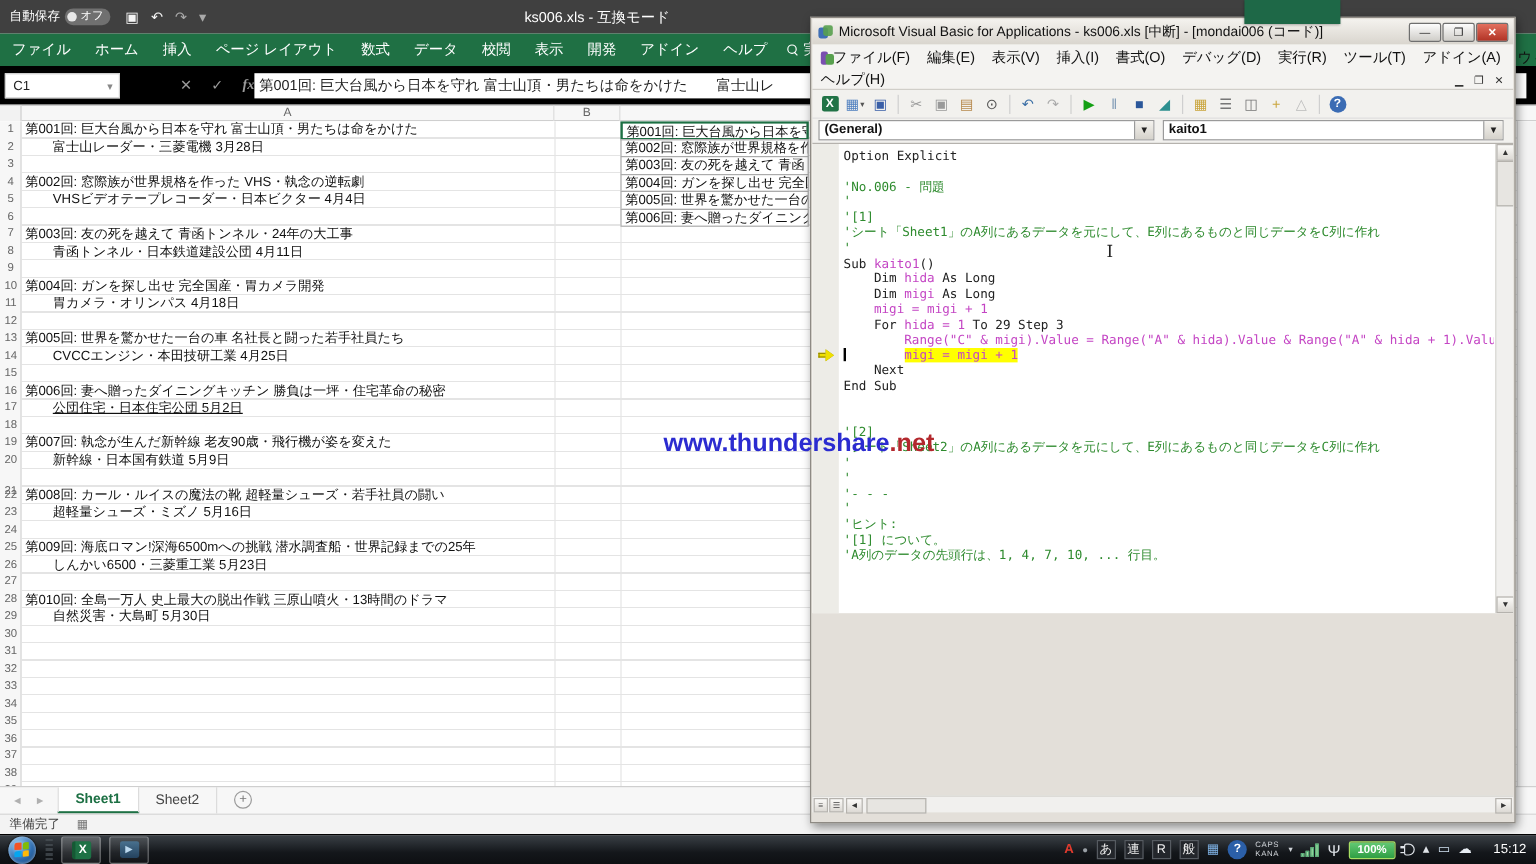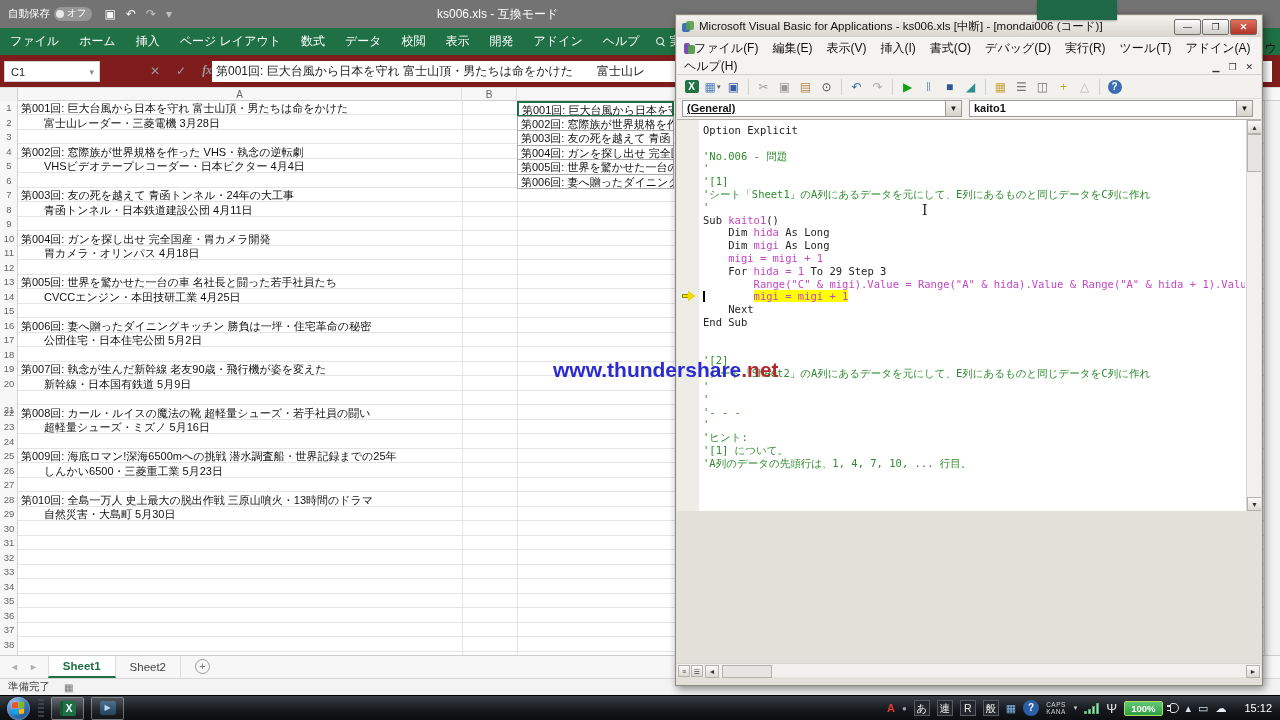--- a/index.html
+++ b/index.html
@@ -2,35 +2,35 @@
 <html><head>
 <meta charset="utf-8">
 <style>
   * { margin:0; padding:0; box-sizing:border-box; }
   html,body { width:1280px; height:720px; overflow:hidden; background:#000; }
   body { font-family:"Liberation Sans", sans-serif; }
   #stage { position:relative; width:1280px; height:720px; overflow:hidden; background:#fff; }
 
   
   .excel-window { position:absolute; left:0; top:0; width:1280px; height:695px; background:#fff; z-index:1; }
-  .xl-titlebar { position:absolute; left:0; top:0; width:1280px; height:28px; background:#737373; color:#fff; display:flex; align-items:center; }
+  .xl-titlebar { position:absolute; left:0; top:0; width:1280px; height:28px; background:#404040; color:#fff; display:flex; align-items:center; }
   .autosave { display:flex; align-items:center; gap:4px; margin-left:8px; font-size:10.5px; }
   .autosave .pill { background:rgba(255,255,255,.25); border-radius:7px; padding:0 6px 1px 2px; font-size:9.5px; display:flex; align-items:center; gap:3px; }
   .autosave .dot { width:8px; height:8px; border-radius:50%; background:#e8e8e8; display:inline-block; }
   .qat { display:flex; align-items:center; gap:10px; margin-left:12px; font-size:12px; }
   .qat .qico { opacity:.95; cursor:default; }
   .qat .dim { opacity:.55; }
   .xl-title { position:absolute; left:437px; top:6px; font-size:12px; color:#fff; white-space:nowrap; }
   .xl-tabs { position:absolute; left:0; top:28px; width:1280px; height:27px; background:#1f7044; display:flex; align-items:center; color:#fff; }
   .xl-tab { font-size:12px; padding:5px 10px; white-space:nowrap; }
   .xl-search { display:flex; align-items:center; gap:5px; font-size:12px; margin-left:6px; white-space:nowrap; }
   .glass { position:relative; width:9px; height:9px; display:inline-block; }
   .glass::before { content:""; position:absolute; left:0; top:0; width:6px; height:6px; border:1.3px solid #fff; border-radius:50%; }
   .glass::after { content:""; position:absolute; left:6px; top:6px; width:4px; height:1.3px; background:#fff; transform:rotate(45deg); transform-origin:0 0; }
-  .xl-formula-row { position:absolute; left:0; top:55px; width:1280px; height:33px; background:#7f1d1d; border-bottom:1px solid #dcdcdc; }
+  .xl-formula-row { position:absolute; left:0; top:55px; width:1280px; height:33px; background:#000000; border-bottom:1px solid #dcdcdc; }
   .namebox { position:absolute; left:4px; top:6px; width:96px; height:21px; background:#fff; border:1px solid #d2d2d2; font-size:11px; color:#222; display:flex; align-items:center; padding-left:6px; }
   .namebox .nb-arrow { position:absolute; right:5px; color:#888; font-size:9px; }
   .fx-btns { position:absolute; left:150px; top:8px; display:flex; gap:16px; color:#9a9a9a; font-size:12px; align-items:center; }
   .fx-btns .fx { font-style:italic; font-family:"Liberation Serif", serif; font-weight:bold; }
   .formula-text { position:absolute; left:212px; top:6px; width:1060px; height:21px; background:#fff; font-size:12px; color:#222; line-height:21px; white-space:pre; overflow:hidden; padding-left:4px; }
   .xl-colheads { position:absolute; left:0; top:88px; width:1280px; height:13px; background:#f7f7f7; border-bottom:1px solid #cfcfcf; font-size:10px; color:#666; }
   .colhead { position:absolute; top:0; height:13px; text-align:center; line-height:13px; border-right:1px solid #dcdcdc; }
   .corner { position:absolute; left:0; top:0; width:18px; height:13px; border-right:1px solid #cfcfcf; background:#f2f2f2; }
   .xl-grid { position:absolute; left:0; top:101px; width:1280px; height:554px; background:#fff; overflow:hidden; }
   .rownums { position:absolute; left:0; top:0; width:18px; height:554px; background:#f7f7f7; border-right:1px solid #d4d4d4; }
@@ -240,21 +240,21 @@
           <div class="xl-celltext" style="top: 14.5px; left: 44px;">富士山レーダー・三菱電機 3月28日</div>
           <div class="xl-celltext" style="top: 43.5px; left: 21px;">第002回: 窓際族が世界規格を作った VHS・執念の逆転劇</div>
           <div class="xl-celltext" style="top: 58px; left: 44px;">VHSビデオテープレコーダー・日本ビクター 4月4日</div>
           <div class="xl-celltext" style="top: 87px; left: 21px;">第003回: 友の死を越えて 青函トンネル・24年の大工事</div>
           <div class="xl-celltext" style="top: 101.5px; left: 44px;">青函トンネル・日本鉄道建設公団 4月11日</div>
           <div class="xl-celltext" style="top: 130.5px; left: 21px;">第004回: ガンを探し出せ 完全国産・胃カメラ開発</div>
           <div class="xl-celltext" style="top: 145px; left: 44px;">胃カメラ・オリンパス 4月18日</div>
           <div class="xl-celltext" style="top: 174px; left: 21px;">第005回: 世界を驚かせた一台の車 名社長と闘った若手社員たち</div>
           <div class="xl-celltext" style="top: 188.5px; left: 44px;">CVCCエンジン・本田技研工業 4月25日</div>
           <div class="xl-celltext" style="top: 217.5px; left: 21px;">第006回: 妻へ贈ったダイニングキッチン 勝負は一坪・住宅革命の秘密</div>
-          <div class="xl-celltext" style="top: 232px; left: 44px;">公団住宅・日本住宅公団 5月2日</div>
+          <div class="xl-celltext" style="top: 232px; left: 44px; text-decoration: underline;">公団住宅・日本住宅公団 5月2日</div>
           <div class="xl-celltext" style="top: 261px; left: 21px;">第007回: 執念が生んだ新幹線 老友90歳・飛行機が姿を変えた</div>
           <div class="xl-celltext" style="top: 275.5px; left: 44px;">新幹線・日本国有鉄道 5月9日</div>
           <div class="xl-celltext" style="top: 304.5px; left: 21px;">第008回: カール・ルイスの魔法の靴 超軽量シューズ・若手社員の闘い</div>
           <div class="xl-celltext" style="top: 319px; left: 44px;">超軽量シューズ・ミズノ 5月16日</div>
           <div class="xl-celltext" style="top: 348px; left: 21px;">第009回: 海底ロマン!深海6500mへの挑戦 潜水調査船・世界記録までの25年</div>
           <div class="xl-celltext" style="top: 362.5px; left: 44px;">しんかい6500・三菱重工業 5月23日</div>
           <div class="xl-celltext" style="top: 391.5px; left: 21px;">第010回: 全島一万人 史上最大の脱出作戦 三原山噴火・13時間のドラマ</div>
           <div class="xl-celltext" style="top: 406px; left: 44px;">自然災害・大島町 5月30日</div>
           <div class="xl-ccell selected" style="top: 0px;">第001回: 巨大台風から日本を守れ</div>
           <div class="xl-ccell" style="top: 14.5px;">第002回: 窓際族が世界規格を作っ</div>
@@ -380,21 +380,21 @@
         <span class="tb-ico">
           <span style="color: rgb(187, 187, 187);">△</span>
         </span>
         <span class="tb-sep"></span>
         <span class="tb-ico">
           <span class="tb-help">?</span>
         </span>
       </div>
 
     <div class="vb-combos">
-      <div class="vb-combo" style="left:5px; width:280px;text-decoration:underline;">
+      <div class="vb-combo" style="left:5px; width:280px;">
         <span>(General)</span><span class="cbtn">▼</span>
       </div>
       <div class="vb-combo" style="left:292px; width:284px;">
         <span>kaito1</span><span class="cbtn">▼</span>
       </div>
     </div>
 
     <div class="vb-code">
       <div class="vb-gutter" id="vbGutter">
           <div class="exec-arrow" style="top: 171.4px;">

